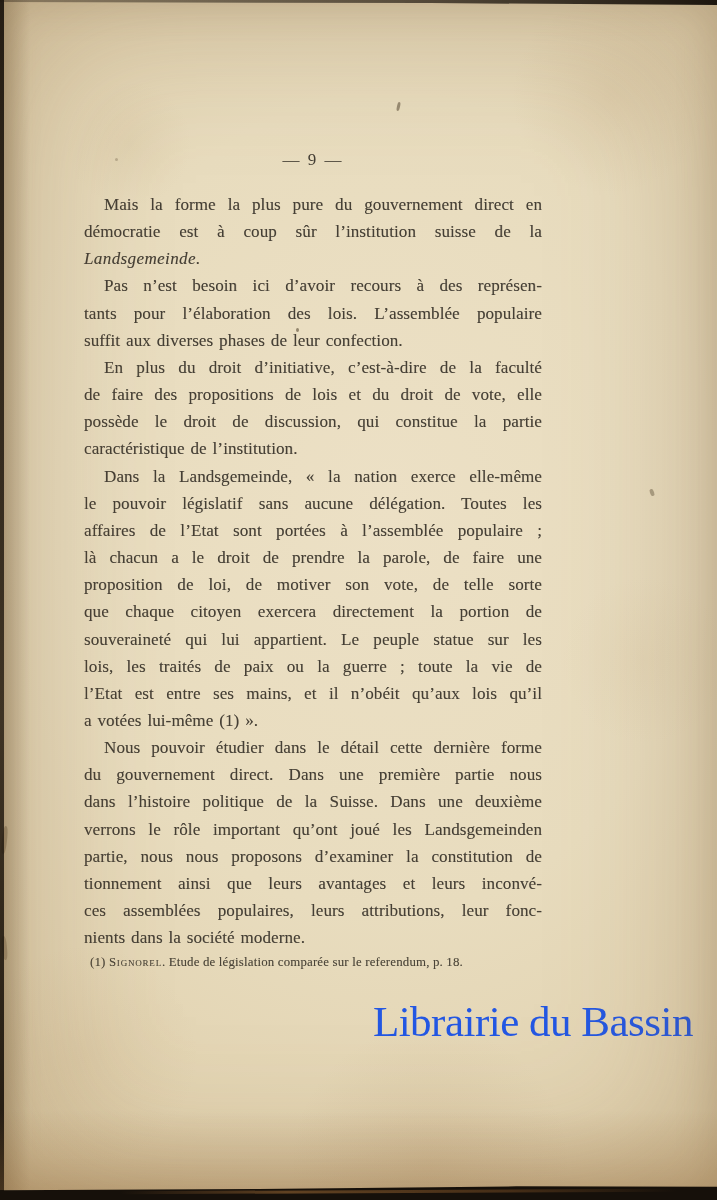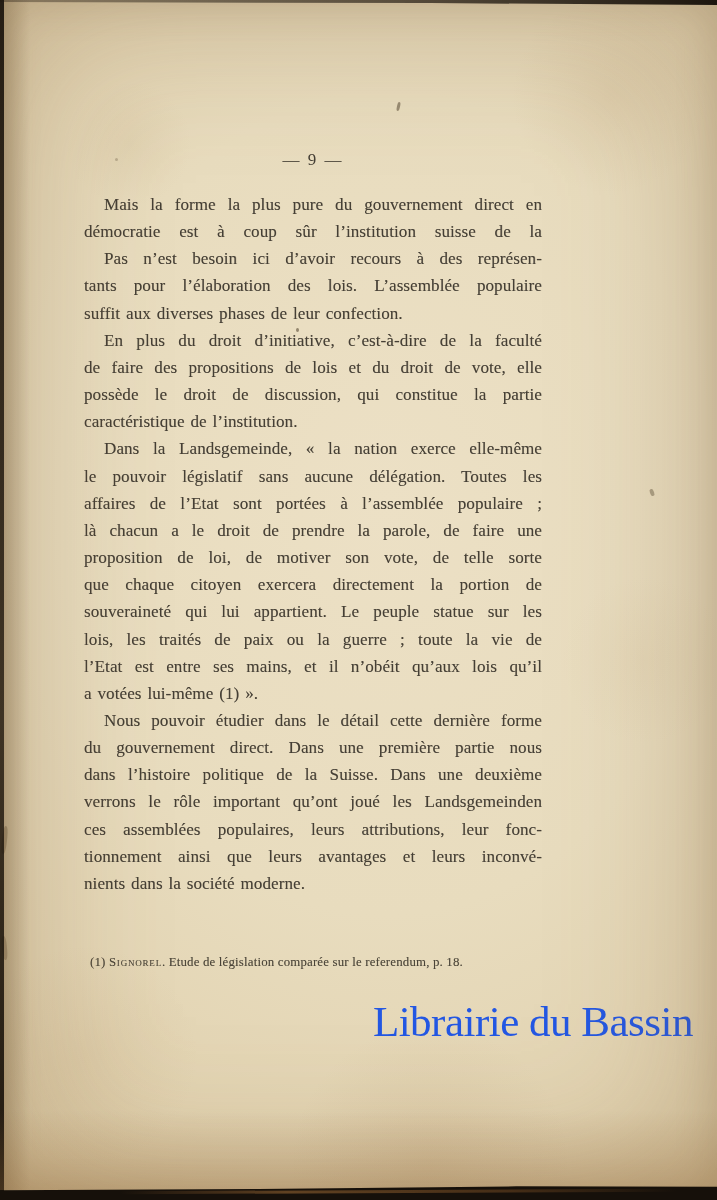--- a/index.html
+++ b/index.html
@@ -117,20 +117,21 @@
 
 <div class="scan">
 
   <div class="blotches"></div>
 
   <div class="page-number">— 9 —</div>
 
   <div class="text-block">
       <div class="line just ind">Mais la forme la plus pure du gouvernement direct en</div>
       <div class="line just">démocratie est à coup sûr l’institution suisse de la</div>
+      <div class="line it">Landsgemeinde.</div>
       <div class="line just ind">Pas n’est besoin ici d’avoir recours à des représen-</div>
       <div class="line just">tants pour l’élaboration des lois. L’assemblée populaire</div>
       <div class="line">suffit aux diverses phases de leur confection.</div>
       <div class="line just ind">En plus du droit d’initiative, c’est-à-dire de la faculté</div>
       <div class="line just">de faire des propositions de lois et du droit de vote, elle</div>
       <div class="line just">possède le droit de discussion, qui constitue la partie</div>
       <div class="line">caractéristique de l’institution.</div>
       <div class="line just ind">Dans la Landsgemeinde, « la nation exerce elle-même</div>
       <div class="line just">le pouvoir législatif sans aucune délégation. Toutes les</div>
       <div class="line just">affaires de l’Etat sont portées à l’assemblée populaire ;</div>
@@ -138,22 +139,23 @@
       <div class="line just">proposition de loi, de motiver son vote, de telle sorte</div>
       <div class="line just">que chaque citoyen exercera directement la portion de</div>
       <div class="line just">souveraineté qui lui appartient. Le peuple statue sur les</div>
       <div class="line just">lois, les traités de paix ou la guerre ; toute la vie de</div>
       <div class="line just">l’Etat est entre ses mains, et il n’obéit qu’aux lois qu’il</div>
       <div class="line">a votées lui-même (1) ».</div>
       <div class="line just ind">Nous pouvoir étudier dans le détail cette dernière forme</div>
       <div class="line just">du gouvernement direct. Dans une première partie nous</div>
       <div class="line just">dans l’histoire politique de la Suisse. Dans une deuxième</div>
       <div class="line just">verrons le rôle important qu’ont joué les Landsgemeinden</div>
+      <div class="line just">partie, nous nous proposons d’examiner la constitution de</div>
+      <div class="line just">tionnement ainsi que leurs avantages et leurs inconvé-</div>
       <div class="line just">ces assemblées populaires, leurs attributions, leur fonc-</div>
-      <div class="line just">tionnement ainsi que leurs avantages et leurs inconvé-</div>
       <div class="line">nients dans la société moderne.</div>
     </div>
 
   <div class="footnote"><span>(1) </span><span class="sc">Signorel</span><span>.  Etude de législation comparée sur le referendum, p. 18.</span></div>
 
   <div class="watermark">Librairie du Bassin</div>
 
   <div class="speck sp1"></div>
   <div class="speck sp2"></div>
   <div class="speck sp3"></div>

